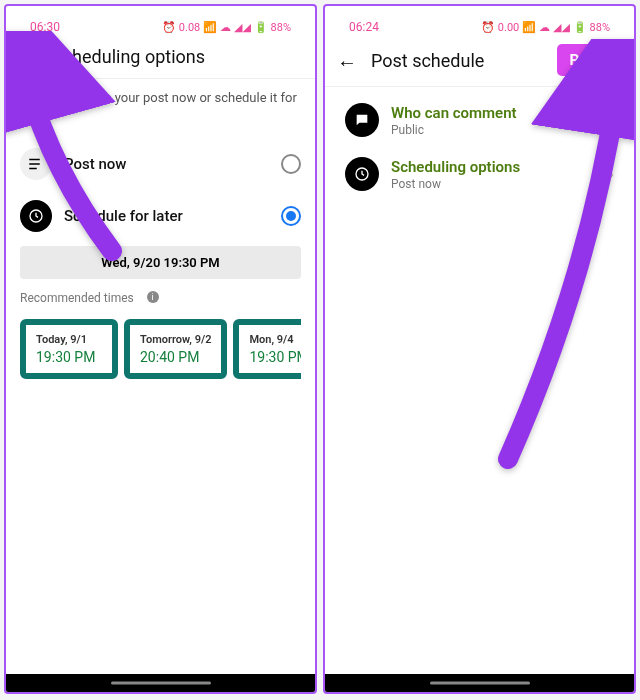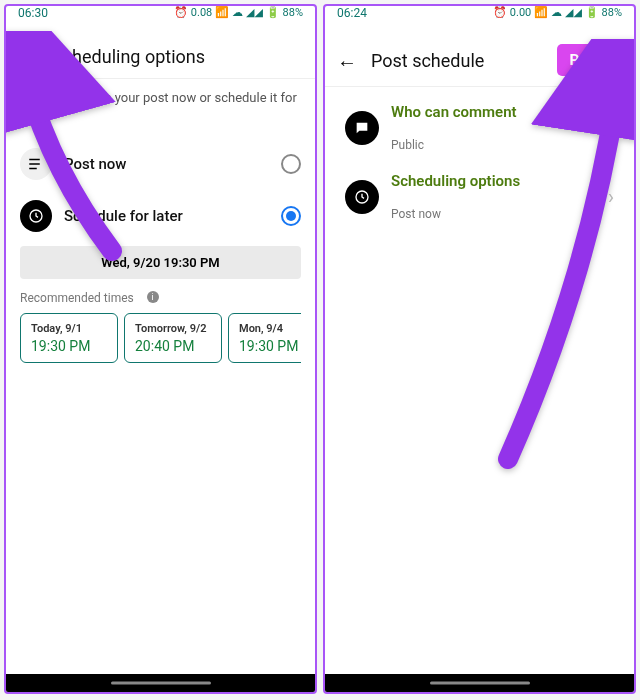--- a/index.html
+++ b/index.html
@@ -11,25 +11,25 @@
     border-radius: 4px;
     display: flex;
     flex-direction: column;
     height: 690px;
     position: relative;
     overflow: hidden;
   }
   .statusbar {
     height: 28px;
     display: flex;
-    align-items: flex-start;
+    align-items: flex-end;
     justify-content: space-between;
-    padding: 0 12px;
+    padding: 0 24px;
     font-size: 12px;
-    color: #0f766e;
+    color: #ec4899;
   }
   .statusbar .right { display: flex; align-items: center; gap: 3px; }
   .statusbar .icon-mini { font-size: 11px; }
   .appbar {
     display: flex;
     align-items: center;
     padding: 10px 12px;
     gap: 14px;
     border-bottom: 1px solid #eee;
   }
@@ -70,37 +70,37 @@
     width: 10px; height: 10px; border-radius: 50%; background: #1877f2;
   }
   .schedule-display {
     background: #eaeaea; border-radius: 4px; text-align: center;
     padding: 9px; font-size: 13px; font-weight: 600; margin: 4px 0 12px;
   }
   .rec-title { font-size: 12px; color: #777; margin-bottom: 8px; display: flex; align-items: flex-start; gap: 13px; }
   .rec-info { display:inline-flex; width:12px; height:12px; border-radius:50%; background:#888; color:#fff; font-size:9px; align-items:center; justify-content:center; }
   .rec-row { display: flex; gap: 6px; overflow: hidden; }
   .rec-card {
-    border: 1px solid #0f766e; border-radius: 6px; padding: 8px 10px;
-    min-width: 98px; flex-shrink: 0;
+    border: 6px solid #0f766e; border-radius: 6px; padding: 8px 10px;
+    min-width: 98px; flex-shrink: 0; margin-top: 6px;
   }
   .rec-card .day { font-size: 11px; font-weight: 600; color: #333; margin-bottom: 3px; }
   .rec-card .time { font-size: 14px; color: #15803d; }
   .setting-row {
     display: flex; align-items: center; gap: 12px;
     padding: 10px 6px;
   }
   .setting-icon {
     width: 34px; height: 34px; border-radius: 50%;
     background: #000; color:#fff; display:flex; align-items:center; justify-content:center;
     flex-shrink:0;
   }
   .setting-text { flex: 1; }
   .setting-text .st-title { font-size: 15px; font-weight: 600; color:#4d7c0f; }
-  .setting-text .st-sub { font-size: 12px; color: #777; margin-top:17px; }
+  .setting-text .st-sub { font-size: 12px; color: #777; margin-top:1px; }
   .chev { color: #bbb; font-size: 20px; }
   .navbar-black { position:absolute; bottom:0; left:0; right:0; height:18px; background:#000; }
   .navbar-black .pill { width:100px; height:3px; background:#888; border-radius:2px; position:absolute; left:50%; top:50%; transform:translate(-50%,-50%);}
 
   .arrow-annotation {
     position: absolute;
     pointer-events: none;
     filter: drop-shadow(0 2px 3px rgba(0,0,0,0.25));
   }
 </style>

